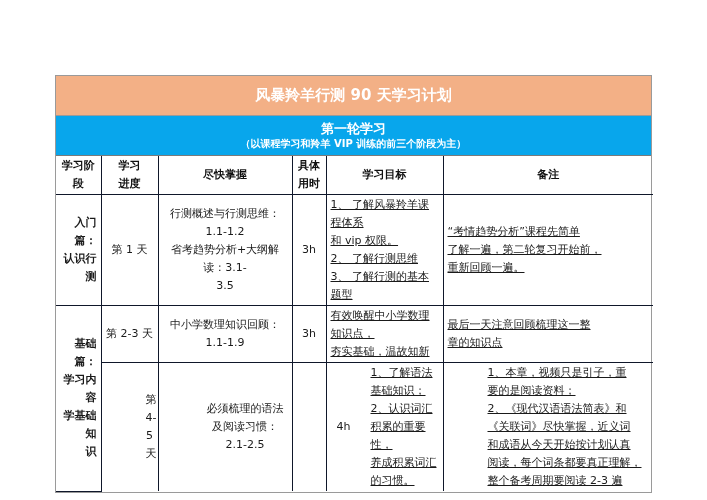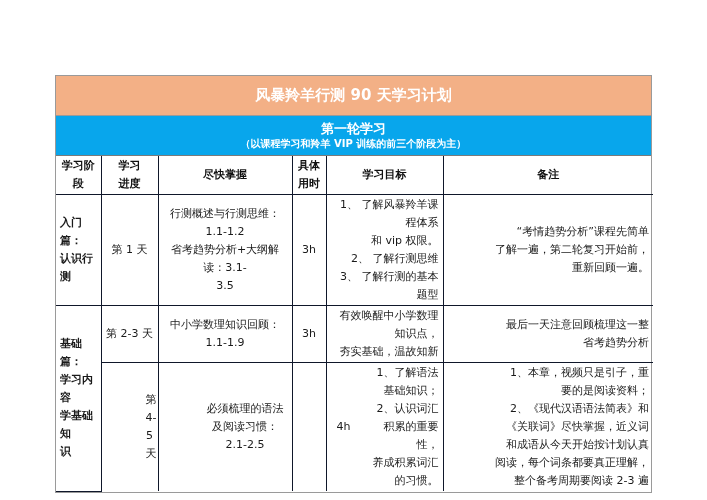--- a/index.html
+++ b/index.html
@@ -72,22 +72,22 @@
     table.schedule tr:first-child td, table.schedule tr:first-child th { border-top: none; }
     table.schedule td:first-child, table.schedule th:first-child { border-left: none; }
     table.schedule td:last-child, table.schedule th:last-child { border-right: none; }
     table.schedule tr:last-child td { border-bottom: none; padding-left: 44px; }
     table.schedule th {
       font-weight: bold;
       text-align: center;
       color: #111;
     }
     .c { text-align: center; }
-    .l { text-align: right; }
-    .stage { font-weight: bold; text-align: left; margin-top: 36px; }
+    .l { text-align: left; text-decoration: underline; }
+    .stage { font-weight: bold; text-align: right; margin-top: 36px; }
     .pre-line { white-space: pre-line; }
     .row-h { height: 37px; }
     .row-1 { height: 70px; }
     .row-2 { height: 33px; }
     .row-3 { height: 124px; }
   </style>
 </head>
 <body>
 
 <div class="page">
@@ -139,21 +139,21 @@
         <td class="stage pre-line" rowspan="2">基础篇：
 学习内容
 学基础知
 识</td>
         <td class="c">第 2-3 天</td>
         <td class="c pre-line">中小学数理知识回顾：1.1-1.9</td>
         <td class="c">3h</td>
         <td class="l pre-line">有效唤醒中小学数理知识点，
 夯实基础，温故知新</td>
         <td class="l pre-line">最后一天注意回顾梳理这一整
-省考趋势分析</td>
+章的知识点</td>
       </tr>
       <tr class="row-3">
         <td class="c">第 4-5 天</td>
         <td class="c pre-line">必须梳理的语法及阅读习惯：
 2.1-2.5</td>
         <td class="c">4h</td>
         <td class="l pre-line" style="vertical-align:top">1、了解语法基础知识；
 2、认识词汇积累的重要性，
 养成积累词汇的习惯。</td>
         <td class="l pre-line">1、本章，视频只是引子，重

